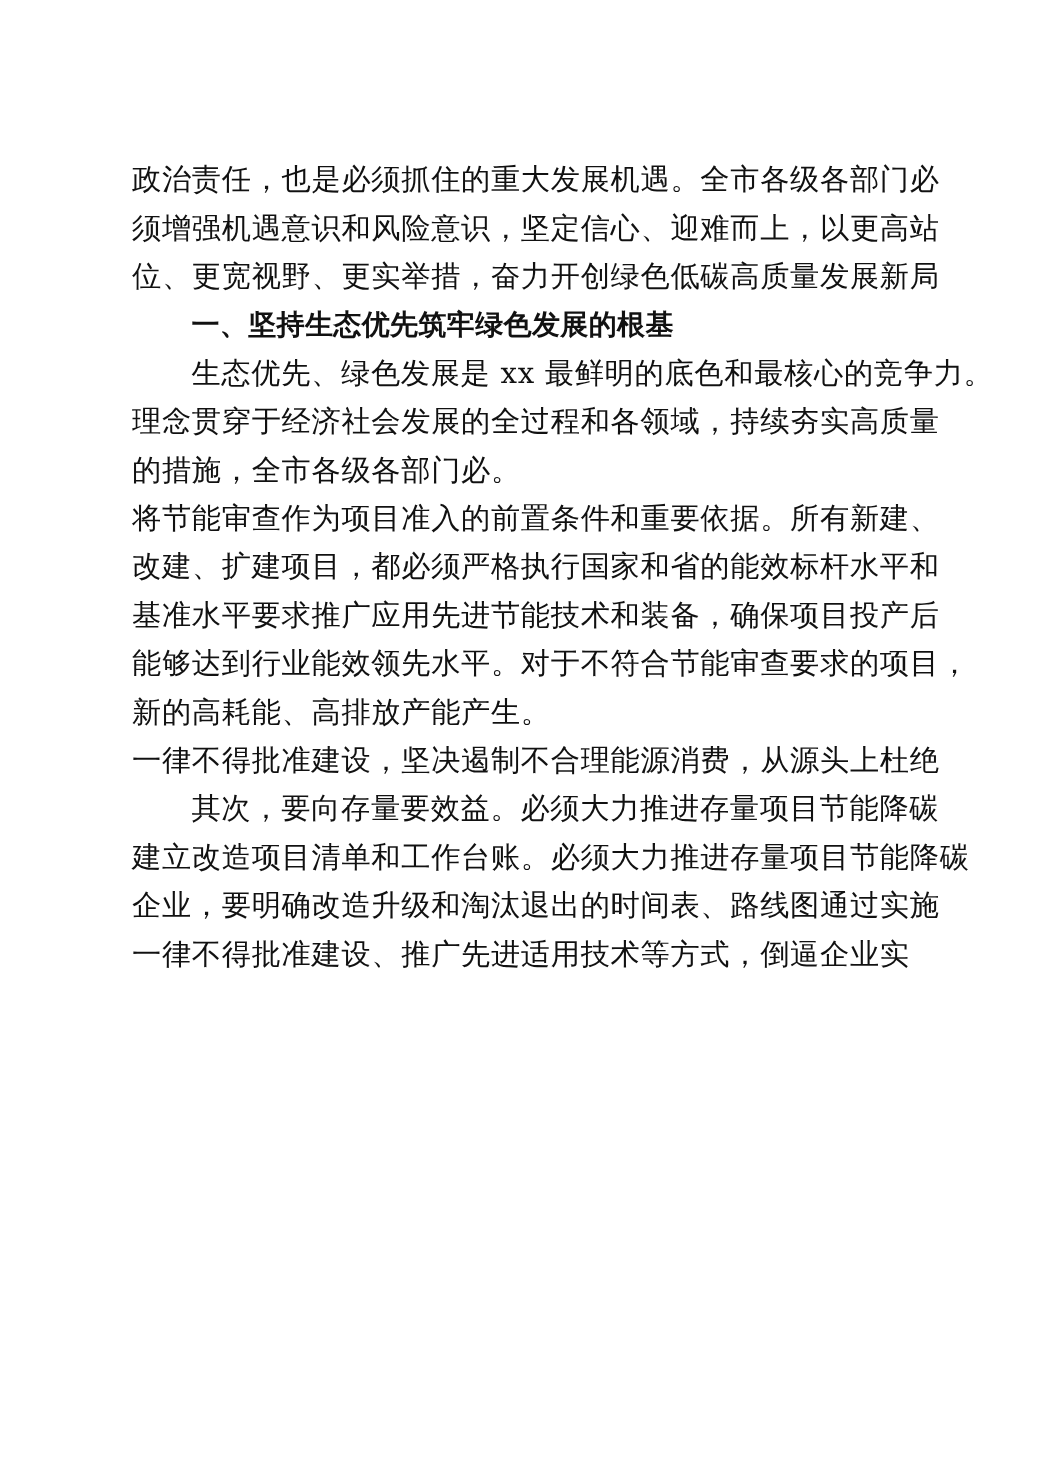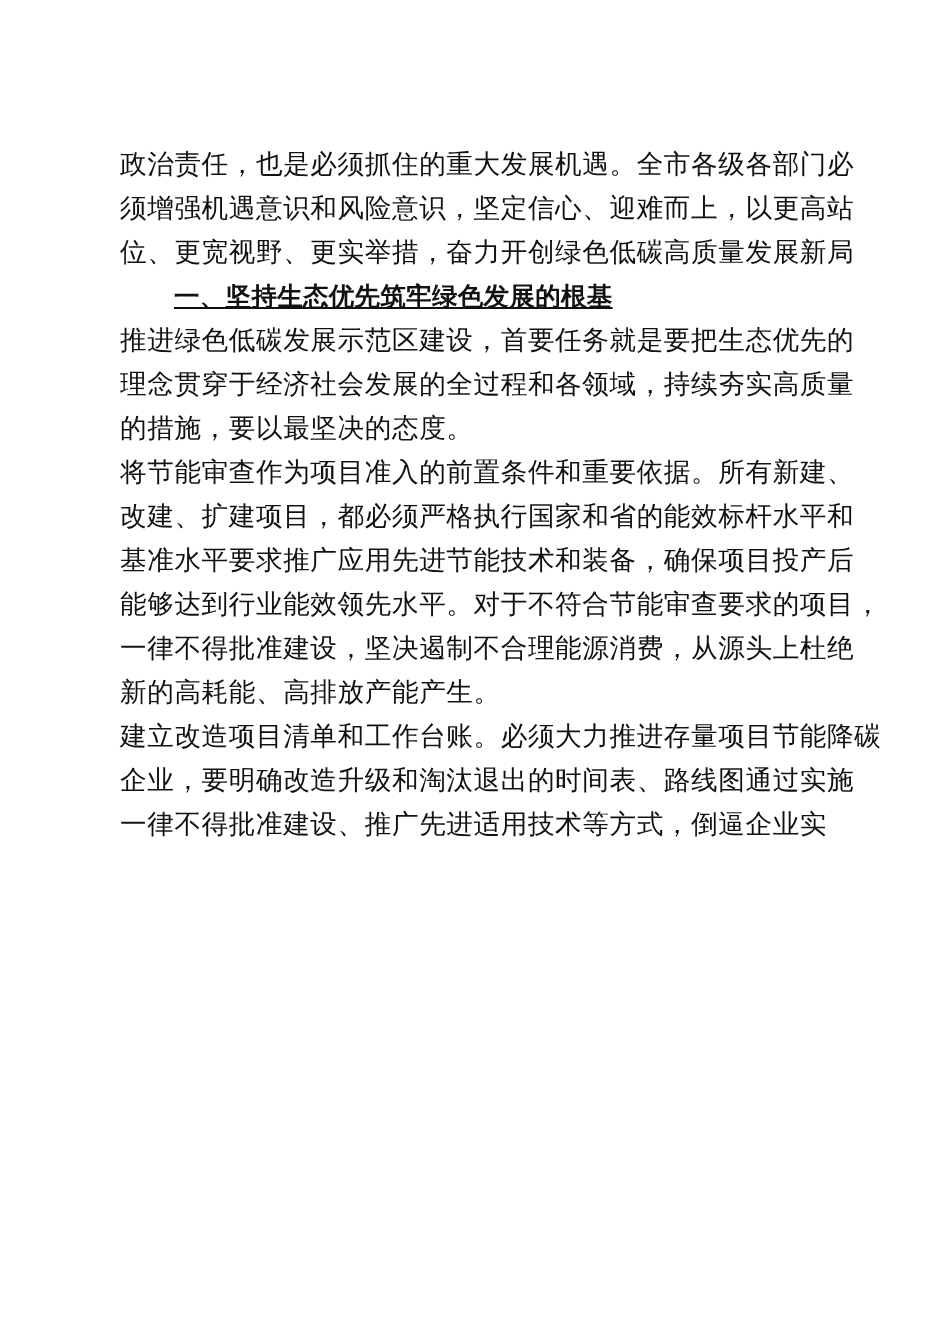--- a/index.html
+++ b/index.html
@@ -9,21 +9,21 @@
   }
   .content {
     position: absolute; left: 120px; top: 142px; width: 720px;
     font-family: "DejaVu Serif", "Liberation Serif", serif;
     font-size: 26.6px; color: #111;
   }
   .line {
     display: block; height: 44px; line-height: 44px; white-space: nowrap;
     letter-spacing: 0.6px;
   }
-  .indent { padding-left: 54px; text-decoration: underline; }
+  .indent { padding-left: 54px; }
   .heading {
     font-family: "DejaVu Sans", "Liberation Sans", sans-serif;
     font-weight: bold; font-size: 25.5px; letter-spacing: 0.3px;
   }
 </style>
 </head>
 <body>
 
 <div class="page">
   <div class="content">
@@ -32,34 +32,35 @@
       <span class="line">政治责任，也是必须抓住的重大发展机遇。全市各级各部门必</span>
       <span class="line">须增强机遇意识和风险意识，坚定信心、迎难而上，以更高站</span>
       <span class="line">位、更宽视野、更实举措，奋力开创绿色低碳高质量发展新局</span>
     </div>
 
     <div>
       <span class="line heading indent">一、坚持生态优先筑牢绿色发展的根基</span>
     </div>
 
     <div>
-      <span class="line">推进绿色低碳发展示范区建设，首要任务就是要把生态优先的</span>
+      <span class="line indent">生态优先、绿色发展是 xx 最鲜明的底色和最核心的竞争力。</span>
       <span class="line">理念贯穿于经济社会发展的全过程和各领域，持续夯实高质量</span>
-      <span class="line">的措施，要以最坚决的态度。</span>
+      <span class="line">的措施，全市各级各部门必。</span>
     </div>
 
     <div>
       <span class="line">将节能审查作为项目准入的前置条件和重要依据。所有新建、</span>
       <span class="line">改建、扩建项目，都必须严格执行国家和省的能效标杆水平和</span>
       <span class="line">基准水平要求推广应用先进节能技术和装备，确保项目投产后</span>
       <span class="line">能够达到行业能效领先水平。对于不符合节能审查要求的项目，</span>
+      <span class="line">新的高耗能、高排放产能产生。</span>
       <span class="line">一律不得批准建设，坚决遏制不合理能源消费，从源头上杜绝</span>
-      <span class="line">新的高耗能、高排放产能产生。</span>
     </div>
 
     <div>
+      <span class="line indent">其次，要向存量要效益。必须大力推进存量项目节能降碳</span>
       <span class="line">建立改造项目清单和工作台账。必须大力推进存量项目节能降碳</span>
       <span class="line">企业，要明确改造升级和淘汰退出的时间表、路线图通过实施</span>
       <span class="line">一律不得批准建设、推广先进适用技术等方式，倒逼企业实</span>
     </div>
 
   </div>
 </div>
 
 </body></html>

